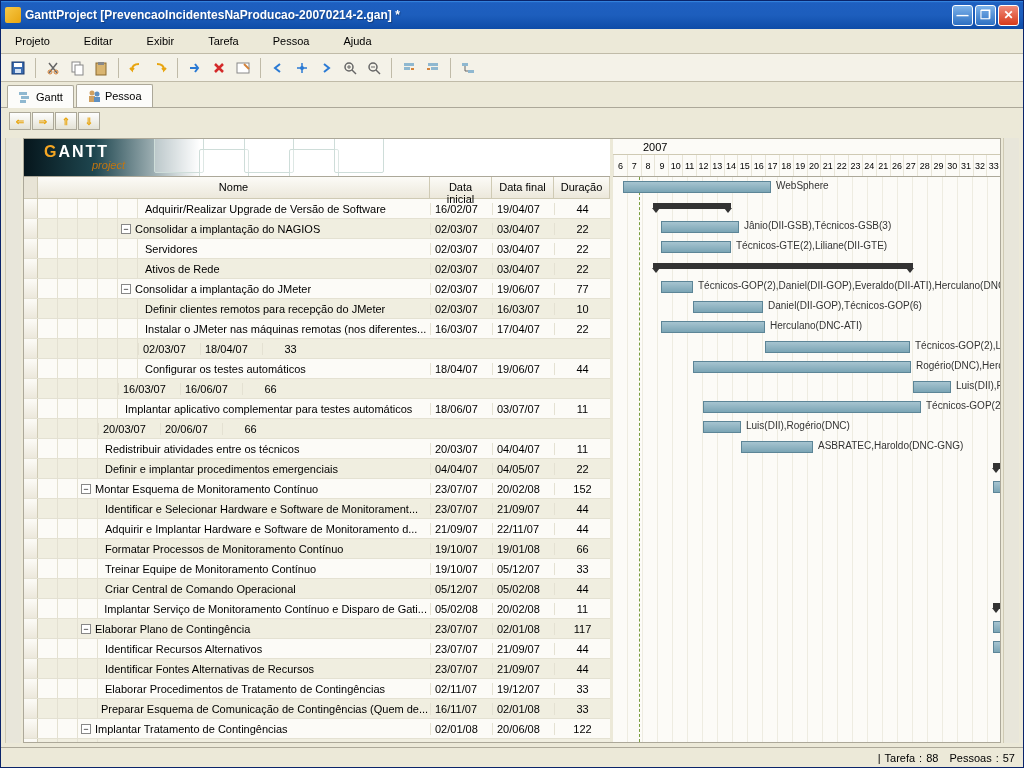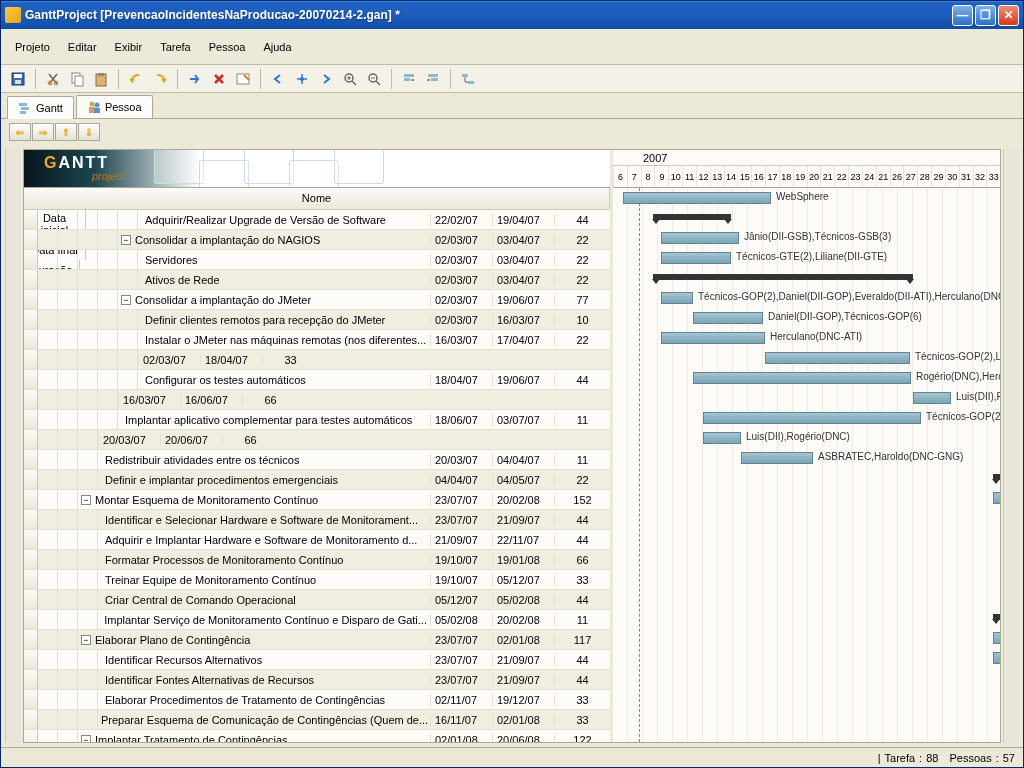--- a/index.html
+++ b/index.html
@@ -6,39 +6,39 @@
 body { font-family: Tahoma, sans-serif; font-size: 11px; background: #ece9d8; width: 1024px; height: 768px; overflow: hidden; }
 .window { width: 1024px; height: 768px; display: flex; flex-direction: column; border: 1px solid #0a246a; }
 .titlebar { background: linear-gradient(to bottom, #3b8fe8 0%, #1e5fc0 6%, #1d5ebd 50%, #0e4ca8 100%); height: 28px; display: flex; align-items: center; padding: 0 4px; color: white; font-weight: bold; font-size: 12px; }
 .titlebar-icon { width: 16px; height: 16px; margin-right: 4px; background: linear-gradient(135deg,#f7c948,#e8a510); border-radius:2px; }
 .titlebar-title { flex: 1; text-shadow: 1px 1px 1px rgba(0,0,0,.3); }
 .win-buttons { display: flex; gap: 2px; }
 .win-btn { width: 21px; height: 21px; border: 1px solid white; border-radius: 3px; display: flex; align-items: center; justify-content: center; color: white; font-weight: bold; font-size: 12px; cursor: pointer; }
 .win-min { background: linear-gradient(to bottom, #7eb3ea, #2c6fc2); }
 .win-max { background: linear-gradient(to bottom, #7eb3ea, #2c6fc2); }
 .win-close { background: linear-gradient(to bottom, #f08b7a, #d73a1a); }
-.menubar { background: #ece9d8; height: 36px; display: flex; align-items: center; padding: 0 6px; gap: 2px; border-bottom: 1px solid #c0bba8; }
+.menubar { background: #ece9d8; height: 25px; display: flex; align-items: center; padding: 0 6px; gap: 18px; border-bottom: 1px solid #c0bba8; }
 .menu-item { padding: 2px 8px; cursor: pointer; }
 .toolbar { background: #f4f2e8; height: 28px; display: flex; align-items: center; padding: 0 6px; gap: 2px; border-bottom: 1px solid #c0bba8; }
 .tb-btn { width: 22px; height: 22px; display: flex; align-items: center; justify-content: center; cursor: pointer; border: 1px solid transparent; }
 .tb-sep { width: 1px; height: 20px; background: #c0bba8; margin: 0 4px; }
 .tabs { background: #ece9d8; height: 26px; display: flex; align-items: flex-end; padding: 0 6px; gap: 2px; border-bottom: 1px solid #aca899; }
 .tab { background: #fcfcfa; border: 1px solid #aca899; border-bottom: none; padding: 4px 10px; display: flex; align-items: center; gap: 4px; cursor: pointer; border-radius: 2px 2px 0 0; }
 .tab.active { background: #fcfcfa; position: relative; top: 1px; }
 .main-area { flex: 1; display: flex; background: #ece9d8; padding: 4px; gap: 2px; overflow: hidden; }
 .nav-toolbar { width: 100%; height: 22px; display: flex; align-items: center; padding: 0 2px; gap: 1px; }
 .nav-btn { border: 1px solid #aca899; background: linear-gradient(to bottom, #fefefe, #e4e2d5); width: 22px; height: 18px; display: flex; align-items: center; justify-content: center; cursor: pointer; font-size: 10px; font-weight: bold; }
 .split { flex: 1; display: flex; overflow: hidden; border: 1px solid #aca899; }
 .left-pane { width: 586px; display: flex; flex-direction: column; background: #fcfbf7; overflow: hidden; }
 .right-pane { flex: 1; display: flex; flex-direction: column; background: #fcfbf7; overflow: hidden; border-left: 3px solid #ece9d8; }
 .logo-band { height: 38px; background: linear-gradient(90deg, #06161c 0%, #1e464f 12%, #fff 30%); position: relative; overflow: hidden; border-bottom: 1px solid #aca899; }
 .logo-txt { position: absolute; left: 20px; top: 4px; color: #f5a623; font-weight: bold; font-size: 16px; letter-spacing: 2px; font-family: Arial; }
 .logo-sub { position: absolute; left: 68px; top: 20px; color: #c27510; font-style: italic; font-size: 11px; }
 .hex { position: absolute; border: 1px solid #ceddd9; width: 50px; height: 44px; background: rgba(255,255,255,.3); transform: rotate(0deg); border-radius: 2px; }
-.grid-header { display: flex; background: linear-gradient(to bottom, #fcfbf7, #ece8db); height: 22px; border-bottom: 1px solid #cfcab4; flex-direction: column; }
+.grid-header { display: flex; background: linear-gradient(to bottom, #fcfbf7, #ece8db); height: 22px; border-bottom: 1px solid #cfcab4; }
 .gh-cell { border-right: 1px solid #cfcab4; padding: 4px 6px; text-align: center; font-size: 11px; }
 .gh-marker { width: 14px; background: #e8e4d6; border-right: 1px solid #cfcab4; }
 .gh-nome { flex: 1; }
 .gh-di { width: 62px; }
 .gh-df { width: 62px; }
 .gh-du { width: 56px; }
 .grid-body { flex: 1; overflow: hidden; }
 .row { display: flex; height: 20px; align-items: center; border-bottom: 1px solid #e4e1d2; }
 .row.odd { background: #f0eee0; }
 .cell-marker { width: 14px; min-width:14px; height: 100%; background: linear-gradient(to bottom,#fcfbf7,#ece8db); border-right: 1px solid #cfcab4; }
@@ -257,21 +257,21 @@
                 <div class="indent-block"></div>
                 <div class="indent-block"></div>
                 <div class="indent-block"></div>
                 <div class="indent-block"></div>
                 <div class="indent-block"></div>
               </div>
               <div class="cell-nome">
                 <span style="display:inline-block;width:4px"></span>
                 <span>Adquirir/Realizar Upgrade de Versão de Software</span>
               </div>
-              <div class="cell-di">22/02/07</div>
+              <div class="cell-di">16/02/07</div>
               <div class="cell-df">19/04/07</div>
               <div class="cell-du">44</div>
             </div>
             <div class="row odd">
               <div class="cell-marker"></div>
               <div class="cell-indent">
                 <div class="indent-block"></div>
                 <div class="indent-block"></div>
                 <div class="indent-block"></div>
                 <div class="indent-block"></div>

